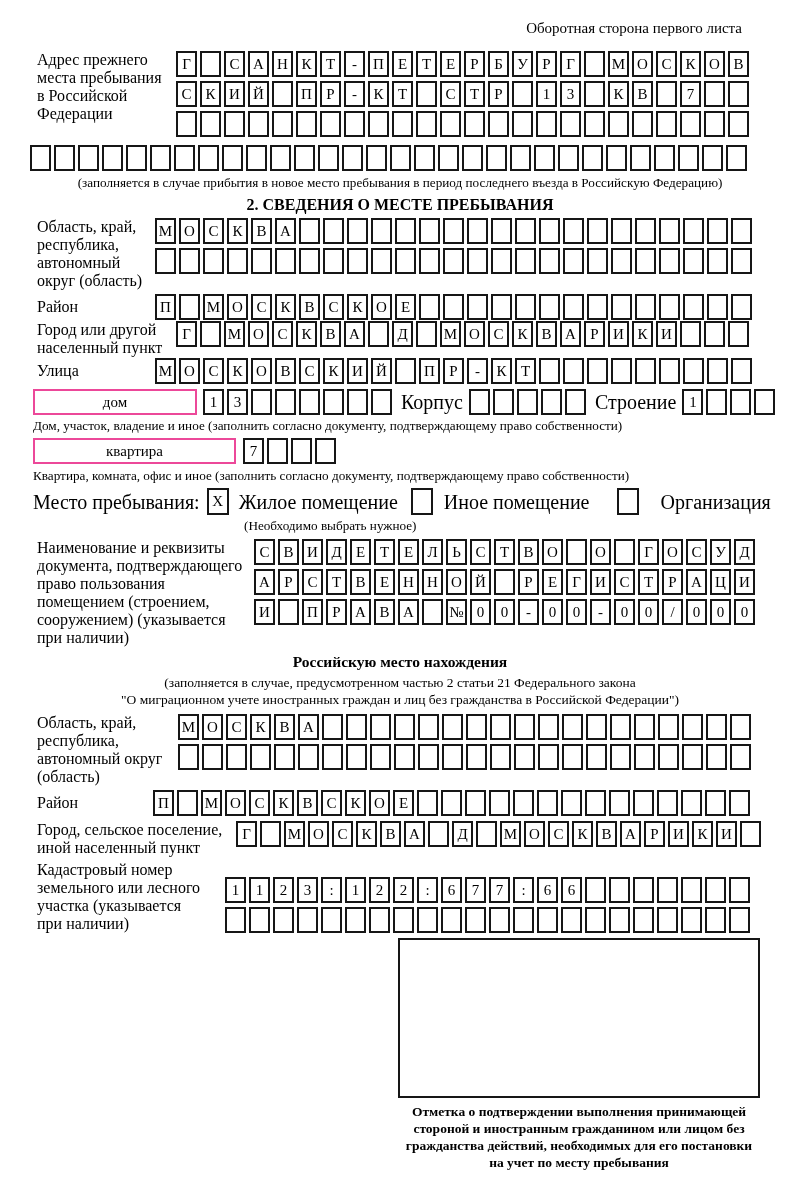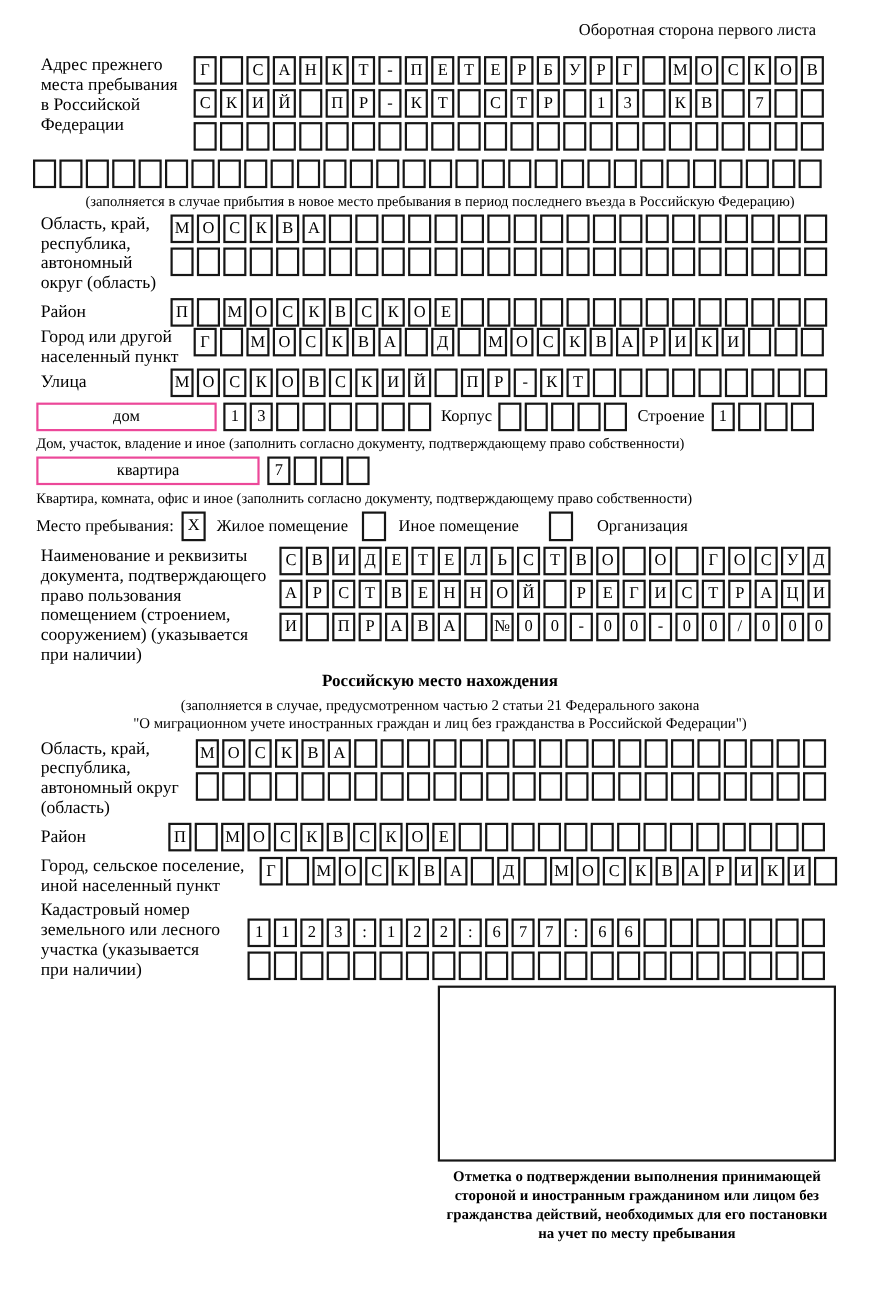--- a/index.html
+++ b/index.html
@@ -23,21 +23,21 @@
   }
   .cb {
     flex:none; width:22px; height:27px; border:2px solid #161616;
     display:inline-flex; align-items:center; justify-content:center;
     font-size:15px;
   }
   .wide-box {
     flex:none; height:26px; border:2px solid #ec4899;
     display:flex; align-items:center; justify-content:center; font-size:15px;
   }
-  .inline-lbl { flex:none; font-size:15px; line-height:26px; }
+  .inline-lbl { flex:none; font-size:20px; line-height:26px; }
   .note { font-size:13.2px; line-height:16px; }
   .center { text-align:center; }
   .hdr { font-weight:bold; font-size:16px; line-height:18px; text-align:center; }
   .subtitle { white-space:pre-line; font-size:13.5px; line-height:16.5px; text-align:center; }
   .stamp { width:362px; height:160px; border:2px solid #161616; margin:1px 0 0 398px; background:#fff; }
   .stamp-caption {
     width:378px; margin:5px 0 0 390px; text-align:center;
     white-space:pre-line; font-size:13.5px; line-height:17px;font-weight:bold;
   }
 </style>
@@ -161,20 +161,21 @@
       <span class="cell"></span>
       <span class="cell"></span>
       <span class="cell"></span>
       <span class="cell"></span>
       <span class="cell"></span>
       <span class="cell"></span>
       <span class="cell"></span>
     </div>
   <div class="note center" style="margin-top:4px">(заполняется в случае прибытия в новое место пребывания в период последнего въезда в Российскую Федерацию)</div>
 
+  <div class="hdr" style="margin-top:5px">2. СВЕДЕНИЯ О МЕСТЕ ПРЕБЫВАНИЯ</div>
 
   <div class="row" style="margin:4px 0 0 37px">
     <div class="label" style="width:118px">Область, край,
 республика,
 автономный
 округ (область)</div>
     <div class="cells-col">
       <div class="cells">
           <span class="cell">М</span>
           <span class="cell">О</span>
@@ -368,20 +369,21 @@
 
   <div class="row" style="margin:4px 0 0 33px; align-items:center">
     <div class="inline-lbl">Место пребывания:</div>
     <div class="cb" style="margin-left:7px">X</div>
     <div class="inline-lbl" style="margin-left:10px">Жилое помещение</div>
     <div class="cb" style="margin-left:13px"></div>
     <div class="inline-lbl" style="margin-left:11px">Иное помещение</div>
     <div class="cb" style="margin-left:27px"></div>
     <div class="inline-lbl" style="margin-left:22px">Организация</div>
   </div>
+  <div class="note" style="margin:3px 0 0 244px">(Необходимо выбрать нужное)</div>
 
   <div class="row" style="margin:5px 0 0 37px">
     <div class="label" style="width:217px">Наименование и реквизиты
 документа, подтверждающего
 право пользования
 помещением (строением,
 сооружением) (указывается
 при наличии)</div>
     <div class="cells-col">
       <div class="cells">

